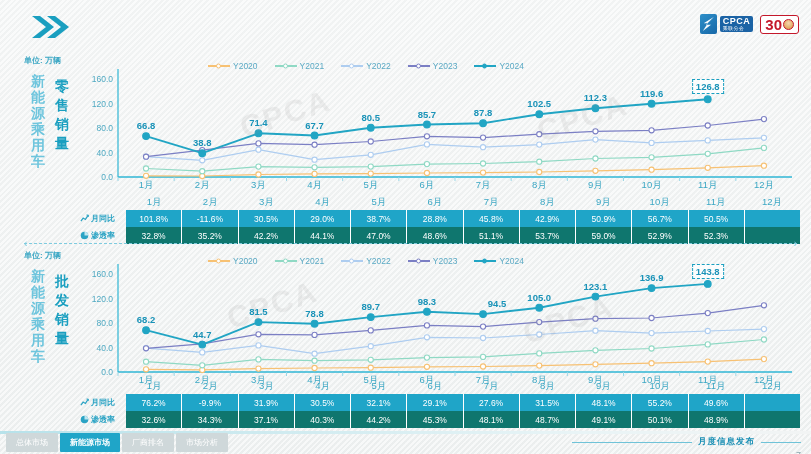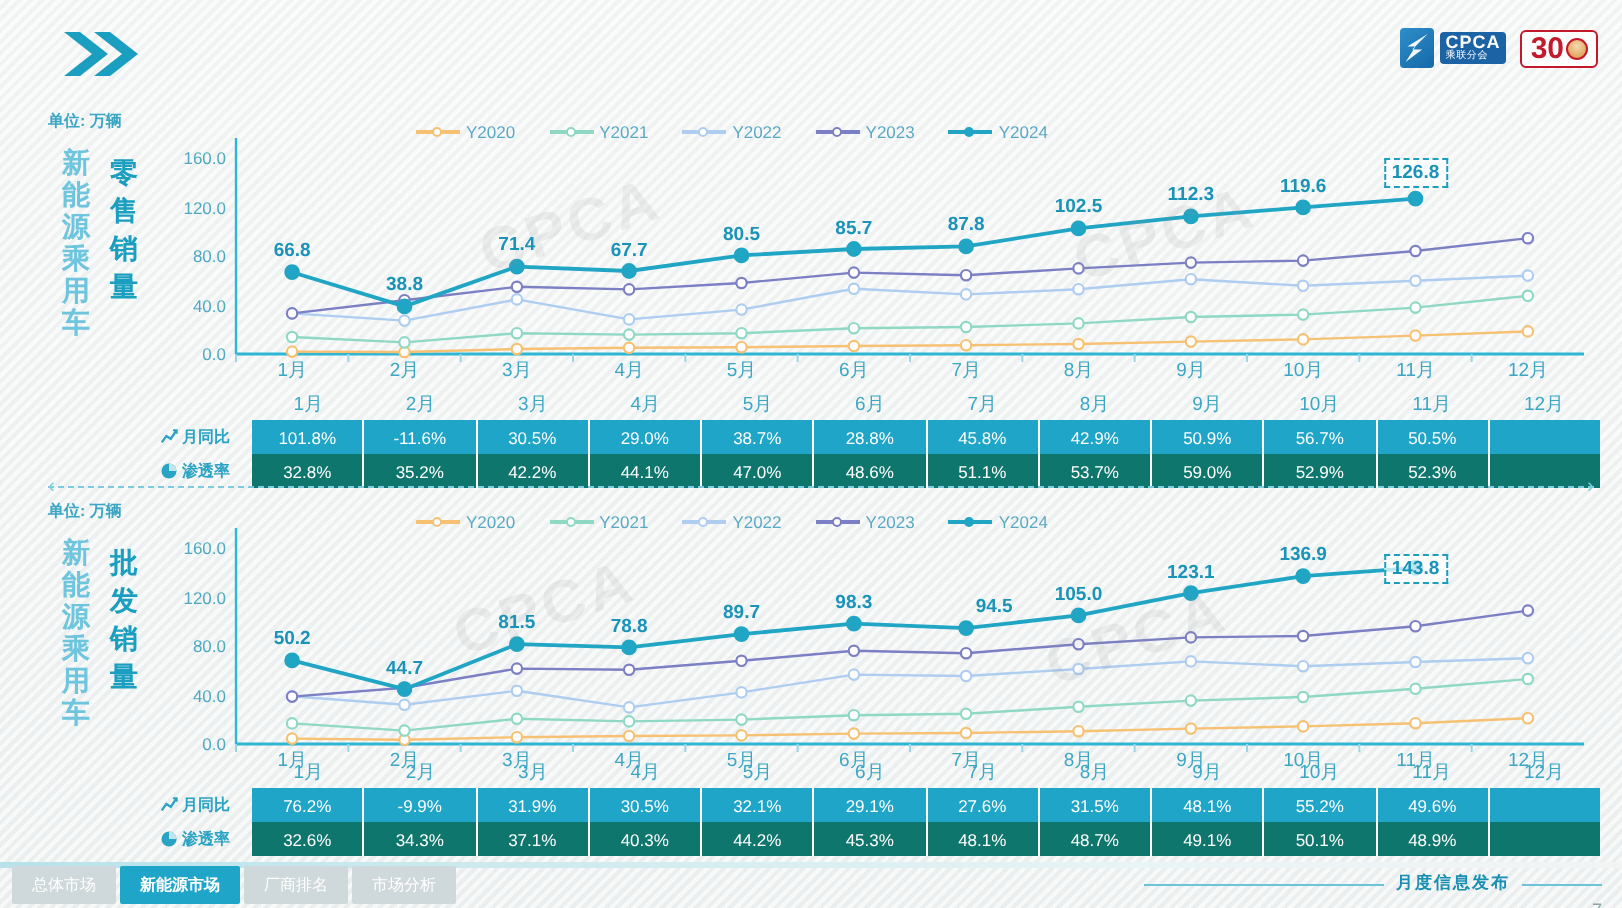--- a/index.html
+++ b/index.html
@@ -610,31 +610,31 @@
             <ellipse cx="141.7" cy="48.1" rx="3.4" ry="3.4" transform="translate(0,0)" fill="#21a5c4" stroke="#21a5c4" stroke-width="1.1" vector-effect="non-scaling-stroke"></ellipse>
             <ellipse cx="198.3" cy="49.7" rx="3.4" ry="3.4" transform="translate(0,0)" fill="#21a5c4" stroke="#21a5c4" stroke-width="1.1" vector-effect="non-scaling-stroke"></ellipse>
             <ellipse cx="255.0" cy="43.1" rx="3.4" ry="3.4" transform="translate(0,0)" fill="#21a5c4" stroke="#21a5c4" stroke-width="1.1" vector-effect="non-scaling-stroke"></ellipse>
             <ellipse cx="311.7" cy="37.8" rx="3.4" ry="3.4" transform="translate(0,0)" fill="#21a5c4" stroke="#21a5c4" stroke-width="1.1" vector-effect="non-scaling-stroke"></ellipse>
             <ellipse cx="368.3" cy="40.1" rx="3.4" ry="3.4" transform="translate(0,0)" fill="#21a5c4" stroke="#21a5c4" stroke-width="1.1" vector-effect="non-scaling-stroke"></ellipse>
             <ellipse cx="425.0" cy="33.7" rx="3.4" ry="3.4" transform="translate(0,0)" fill="#21a5c4" stroke="#21a5c4" stroke-width="1.1" vector-effect="non-scaling-stroke"></ellipse>
             <ellipse cx="481.7" cy="22.6" rx="3.4" ry="3.4" transform="translate(0,0)" fill="#21a5c4" stroke="#21a5c4" stroke-width="1.1" vector-effect="non-scaling-stroke"></ellipse>
             <ellipse cx="538.3" cy="14.1" rx="3.4" ry="3.4" transform="translate(0,0)" fill="#21a5c4" stroke="#21a5c4" stroke-width="1.1" vector-effect="non-scaling-stroke"></ellipse>
             <ellipse cx="595.0" cy="9.9" rx="3.4" ry="3.4" transform="translate(0,0)" fill="#21a5c4" stroke="#21a5c4" stroke-width="1.1" vector-effect="non-scaling-stroke"></ellipse>
           </svg>
-      <div class="dlabel" style="left: 4.16667%; top: 52.375%;">50.2</div>
+      <div class="dlabel" style="left: 4.16667%; top: 52.375%;">68.2</div>
           <div class="dlabel" style="left: 12.5%; top: 67.0625%;">44.7</div>
           <div class="dlabel" style="left: 20.8333%; top: 44.0625%;">81.5</div>
           <div class="dlabel" style="left: 29.1667%; top: 45.75%;">78.8</div>
           <div class="dlabel" style="left: 37.5%; top: 38.9375%;">89.7</div>
           <div class="dlabel" style="left: 45.8333%; top: 33.5625%;">98.3</div>
           <div class="dlabel" style="left: 54.1667%; top: 35.9375%; padding-left: 28px;">94.5</div>
           <div class="dlabel" style="left: 62.5%; top: 29.375%;">105.0</div>
           <div class="dlabel" style="left: 70.8333%; top: 18.0625%;">123.1</div>
           <div class="dlabel" style="left: 79.1667%; top: 9.4375%;">136.9</div>
-          <div class="dlabel boxed" style="left: 87.5%; top: 5.125%; margin-top: 13px;">143.8</div>
+          <div class="dlabel boxed" style="left: 87.5%; top: 5.125%;">143.8</div>
         </div>
       <div class="xlabels">
           <span>1月</span>
           <span>2月</span>
           <span>3月</span>
           <span>4月</span>
           <span>5月</span>
           <span>6月</span>
           <span>7月</span>
           <span>8月</span>

